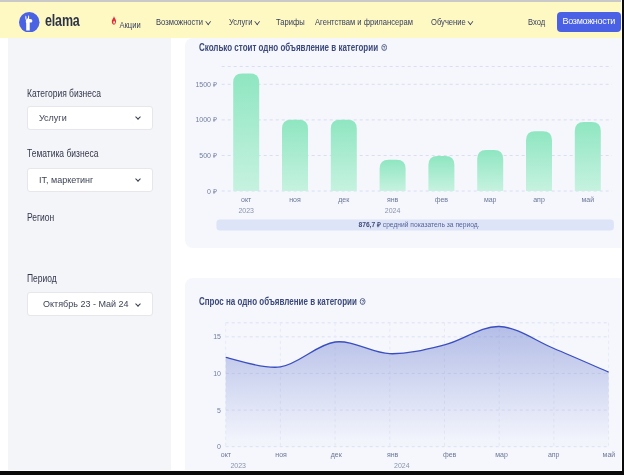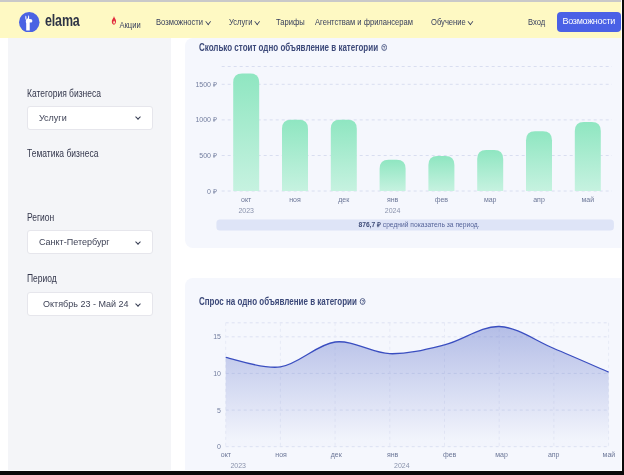--- a/index.html
+++ b/index.html
@@ -56,22 +56,22 @@
     <div class="abs nav-item" style="left:314.5px;">Агентствам и фрилансерам</div>
     <div class="abs nav-item" style="left:431px;">Обучение<span class="caret"></span></div>
     <div class="abs nav-item" style="left:528px;">Вход</div>
     <div id="btn-reg" class="abs">Возможности</div>
   </div>
 
   <div id="sidebar" class="abs">
     <div class="abs flabel" style="top:50px;">Категория бизнеса</div>
     <div class="abs fselect" style="top:68px;">Услуги<span class="fsel-caret"></span></div>
     <div class="abs flabel" style="top:110px;">Тематика бизнеса</div>
+    <div class="abs fselect" style="top:130px;">IT, маркетинг<span class="fsel-caret"></span></div>
     <div class="abs flabel" style="top:174px;">Регион</div>
-    <div class="abs fselect" style="top:192.5px;">Санкт-Петербург<span class="fsel-caret"></span></div>
     <div class="abs flabel" style="top:235px;">Период</div>
     <div class="abs fselect" style="top:254.5px;padding-left:15px;">Октябрь 23 - Май 24<span class="fsel-caret"></span></div>
   </div>
 
   <div id="card1" class="abs card">
     <div class="abs ctitle" style="top:41px;left:14px;top:4px;">Сколько стоит одно объявление в категории<span class="qmark">?</span></div>
     <svg class="abs" style="left:0;top:0;" width="436" height="210" viewBox="0 0 436 210">
       <defs>
         <linearGradient id="gbar" x1="0" y1="0" x2="0" y2="1">
           <stop offset="0" stop-color="#8fe6c1"></stop>

